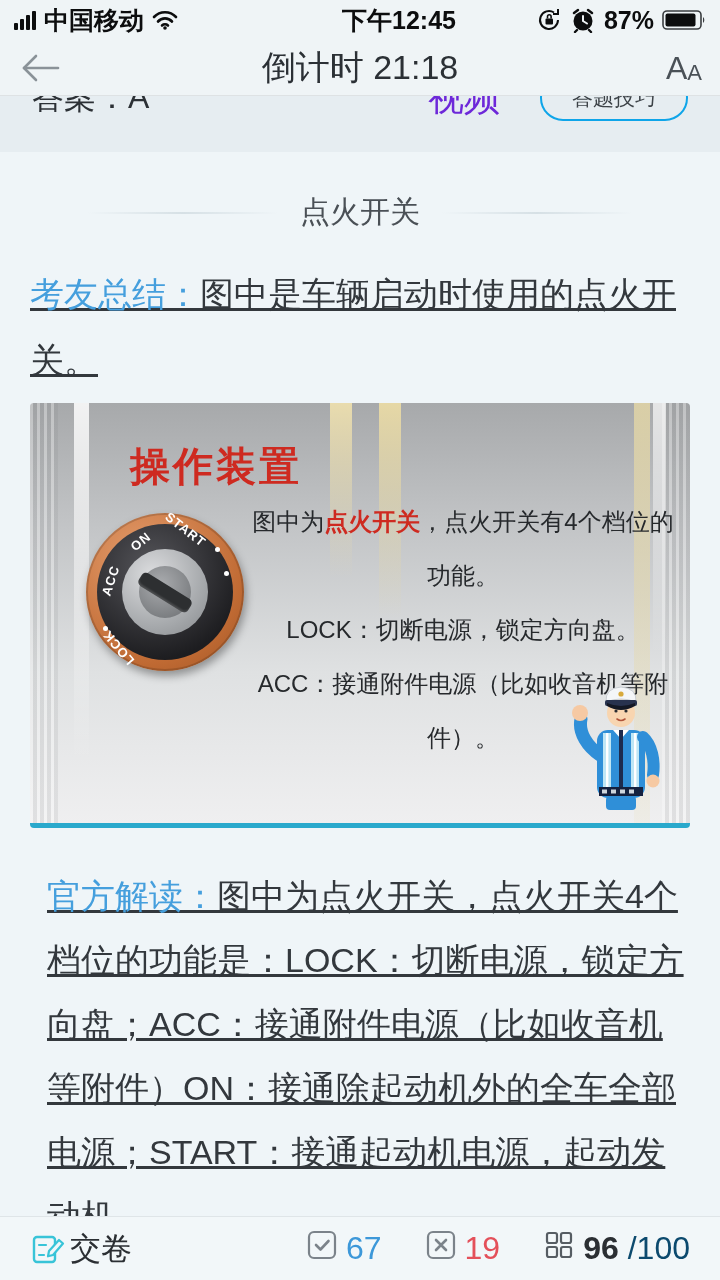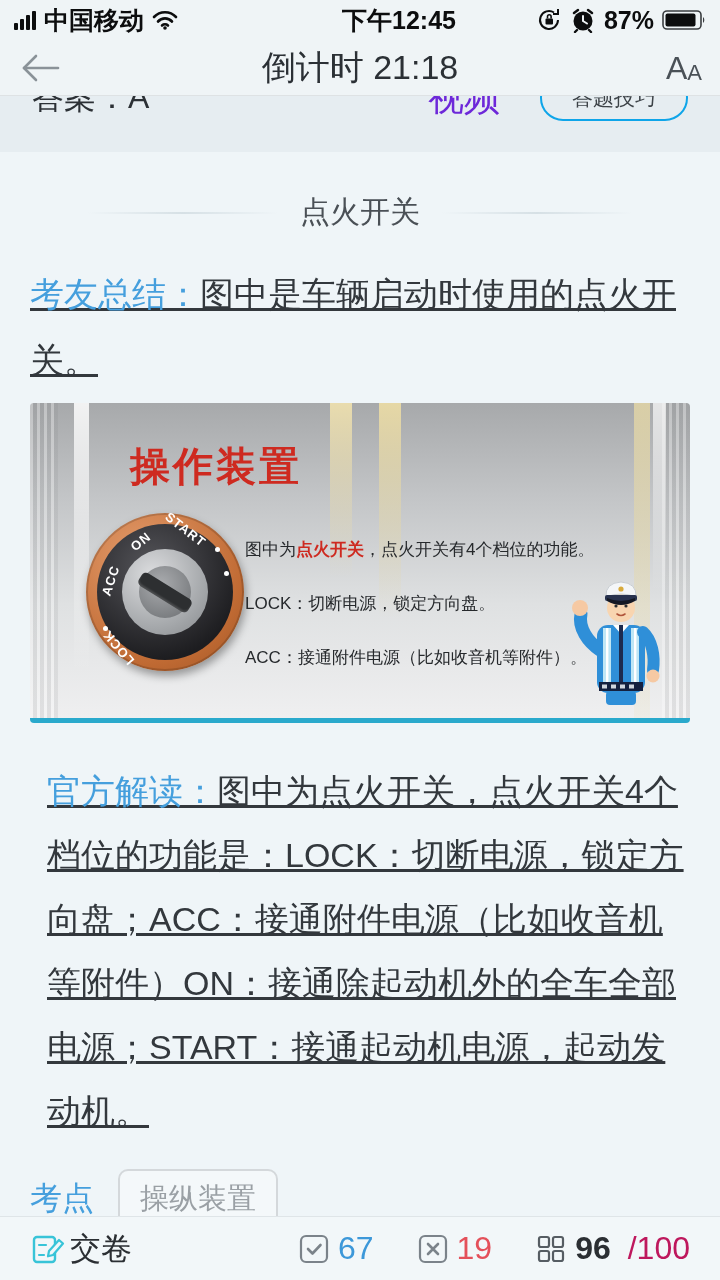--- a/index.html
+++ b/index.html
@@ -44,41 +44,41 @@
   .section-header .rule { width:190px; height:2px;
       background:linear-gradient(90deg, rgba(210,222,227,0), #d6e0e5, rgba(210,222,227,0)); }
   .section-title { font-size:30px; color:#4a5056; }
 
   
   .para { margin:28px 30px 0; font-size:34px; line-height:66px; color:#33383d;
           word-break:break-all;text-decoration:underline; }
   .para .lbl { color:#459fdd; }
 
   
-  .explain-card { position:relative; margin:10px 30px 0; width:660px; height:320px;
+  .explain-card { position:relative; margin:10px 30px 0; width:660px; height:425px;
       border-radius:4px; overflow:hidden; border-bottom:5px solid #2aa9cc;
       background:linear-gradient(180deg,#a7a9ab 0%,#c3c5c7 30%,#dfe1e2 64%,#efeff0 100%);text-decoration:underline; }
   .tex { position:absolute; top:0; height:100%; width:28px; opacity:.65;
       background:repeating-linear-gradient(90deg, rgba(255,255,255,.45) 0 3px, rgba(110,112,114,.18) 3px 7px); }
   .tex.l{left:0}.tex.r{right:0}
   .streak { position:absolute; top:0; }
   .streak.w1 { left:44px; width:15px; height:86%;
       background:linear-gradient(rgba(255,255,255,.85), rgba(255,255,255,0)); }
   .streak.w2 { right:24px; width:13px; height:60%;
       background:linear-gradient(rgba(255,255,255,.7), rgba(255,255,255,0)); }
   .streak.y1 { left:300px; width:22px; height:175px;
       background:linear-gradient(#e9dcae, rgba(233,220,174,0)); }
   .streak.y2 { left:349px; width:22px; height:215px;
       background:linear-gradient(#e6d8a6, rgba(233,220,174,0)); }
   .streak.y3 { right:40px; width:16px; height:100%;
       background:linear-gradient(rgba(230,216,166,.8), rgba(233,220,174,.15)); }
   .card-title { position:absolute; left:100px; top:36px; font-size:40px; font-weight:bold;
       color:#ce2a20; letter-spacing:3px; }
-  .card-text { position:absolute; left:215px; top:120px; width:436px;
-      font-size:17px; line-height:54px; color:#26292c; }
+  .card-text { position:absolute; left:215px; top:92px; width:436px;
+      font-size:24px; line-height:54px; color:#26292c;text-align:center; }
   .card-text .hl { color:#ce2a20; font-weight:bold; }
 
   
   .key-switch { position:absolute; left:56px; top:110px; width:158px; height:158px;
       border-radius:50%;
       background:radial-gradient(circle at 35% 30%, #e59e6e, #c06a33 68%, #9e5526);
       box-shadow:2px 5px 9px rgba(0,0,0,.35), inset 0 0 0 2px rgba(0,0,0,.15); }
   .ks-black { position:absolute; inset:11px; border-radius:50%;
       background:radial-gradient(circle at 40% 32%, #55555a, #1d1d20 75%); }
   .ks-silver { position:absolute; inset:36px; border-radius:50%;
@@ -106,23 +106,23 @@
   .exam-tag { font-size:29px; color:#9aa0a5; border:2px solid #d4d8db;
       border-radius:10px; padding:8px 20px; background:#f4f8fa; }
 
   
   .bottom-bar { position:absolute; left:0; right:0; bottom:0; height:64px;
       background:#f2f7f9; border-top:1px solid #dfe5e8; display:flex;
       align-items:center; padding:0 30px; }
   .submit { display:flex; align-items:center; gap:4px; }
   .submit-label { font-size:31px; color:#2b2f33; }
   .stats { margin-left:auto; display:flex; align-items:center; gap:44px; }
-  .stat { display:flex; align-items:center; gap:9px; font-size:32px; }
+  .stat { display:flex; gap:9px; font-size:32px; }
   .stat .blue { color:#3d98d9; } .stat .red { color:#e4505a; }
-  .stat .dark { color:#2b2f33; font-weight:bold; } .stat .gray { color:#be185d; font-weight:normal;margin-left:8px; }
+  .stat .dark { color:#2b2f33; font-weight:bold; } .stat .gray { color:#0c4a6e; font-weight:normal; }
 </style>
 </head>
 <body>
 
 <div class="screen">
 
   <div class="status-bar">
     <div class="sb-left">
       <span class="sig">
           <i></i>

